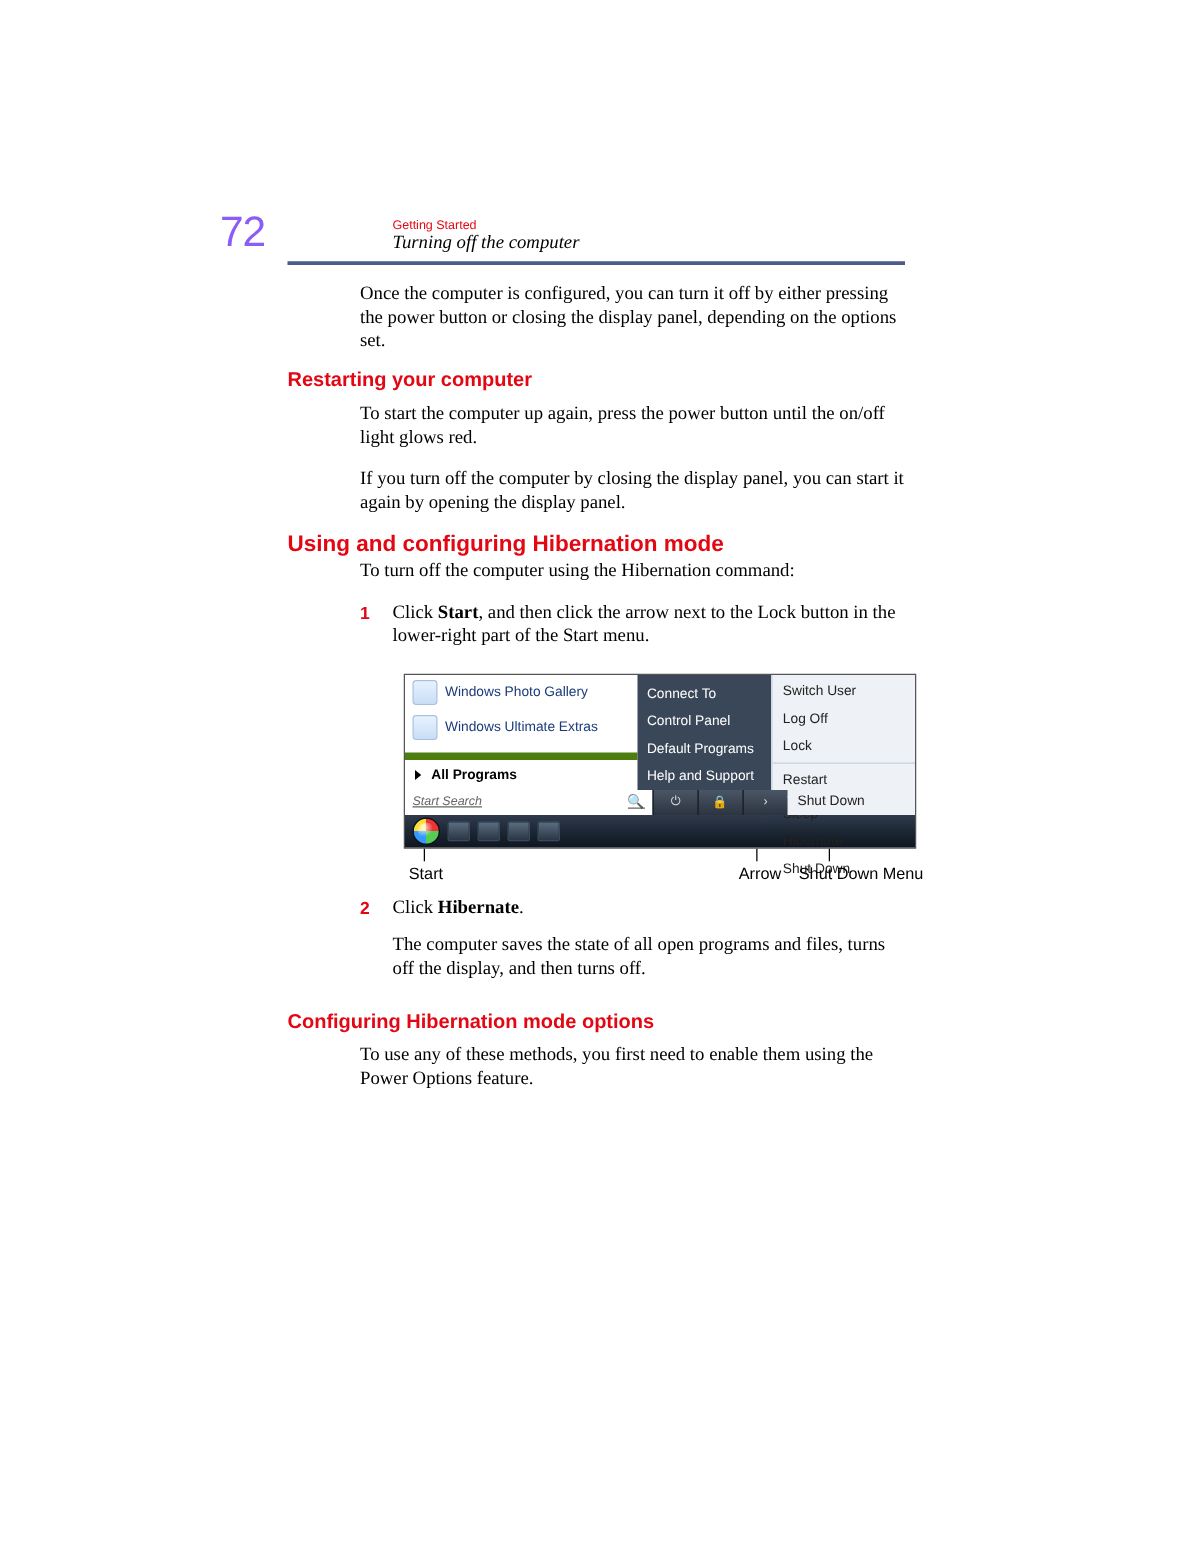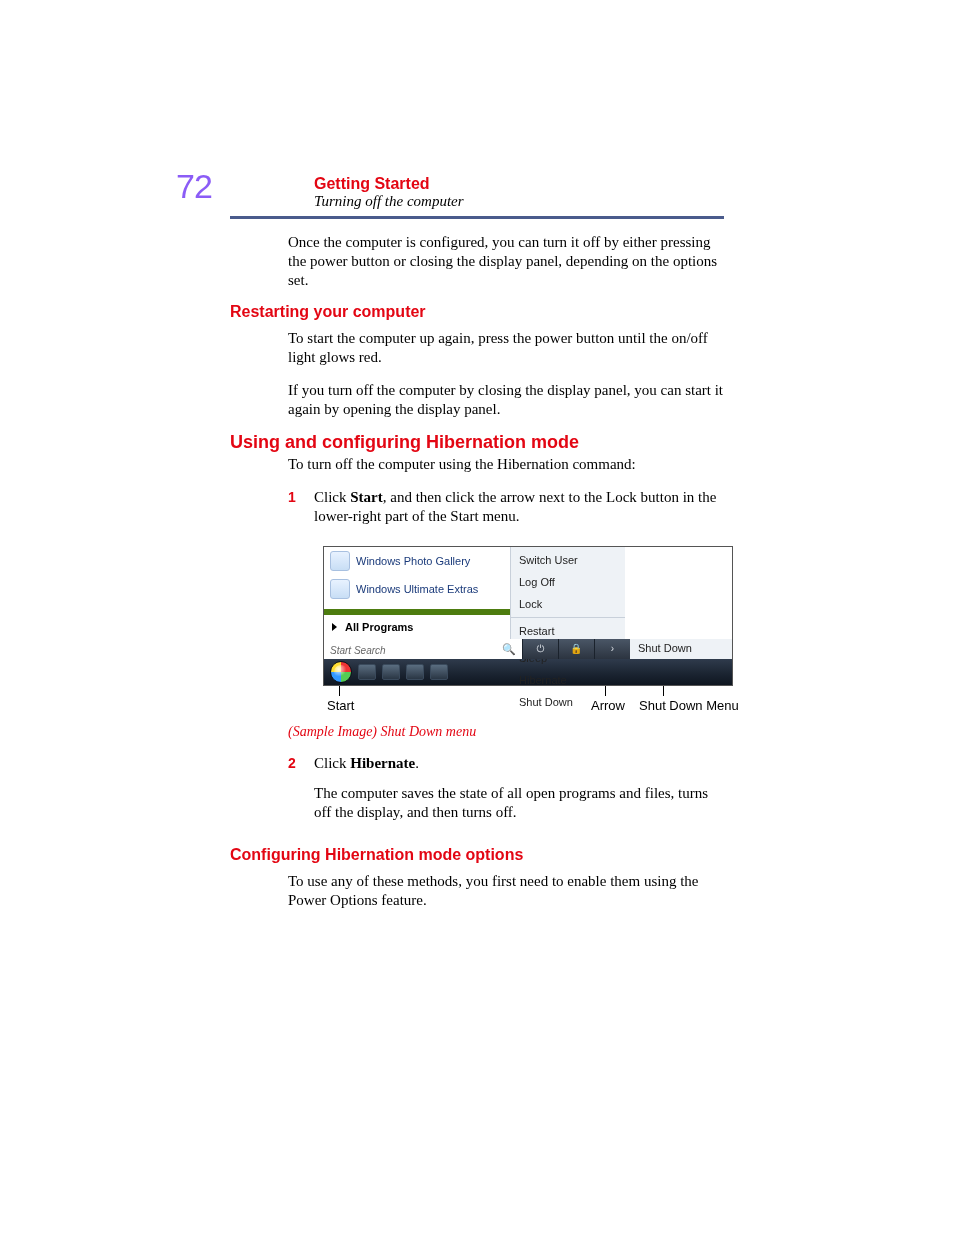--- a/index.html
+++ b/index.html
@@ -24,23 +24,23 @@
     left: -54px;
     top: -8px;
     font-family: Arial, Helvetica, sans-serif;
     font-size: 34px;
     color: #8b5cf6;
     font-weight: 400;
     letter-spacing: -1px;
   }
   .chapter {
     font-family: Arial, Helvetica, sans-serif;
-    font-weight: bold;
-    color: #e30613;
-    font-size: 16px;
+    font-weight: normal;
+    color: #e30613;
+    font-size: 10px;
     margin-left: 84px;
   }
   .section-title-top {
     font-family: "Times New Roman", serif;
     font-style: italic;
     font-size: 15px;
     margin-left: 84px;
   }
   .rule {
     border: none;
@@ -161,21 +161,21 @@
     background: linear-gradient(#2a3442,#18202c);
     height: 20px;
   }
   .search {
     flex: 0 0 186px;
     background:#fff;
     font-style: italic;
     color:#666;
     font-size:10px;
     padding: 3px 6px;
-    display:flex;align-items:flex-end;justify-content:space-between;
+    display:flex;align-items:center;justify-content:space-between;text-decoration:underline;
   }
   .mag { color:#3b78c4; font-style: normal; font-size: 11px; }
   .btns {
     flex: 0 0 108px;
     display:flex;
   }
   .pbtn {
     flex:1;
     background: linear-gradient(#4a5666,#2c3440);
     border-left:1px solid #1a222c;
@@ -271,20 +271,26 @@
           </div>
           <div class="lp-item">
             <span class="ico"></span>
             <span>Windows Ultimate Extras</span>
           </div>
           <div class="allprog">
             <span class="tri"></span>
             <span>All Programs</span>
           </div>
         </div>
+        <div class="mid-panel">
+          <div>Connect To</div>
+          <div>Control Panel</div>
+          <div>Default Programs</div>
+          <div>Help and Support</div>
+        </div>
         <div class="right-panel">
           <div>Switch User</div>
           <div>Log Off</div>
           <div>Lock</div>
           <div class="sep"></div>
           <div>Restart</div>
           <div class="sep"></div>
           <div>Sleep</div>
           <div>Hibernate</div>
           <div>Shut Down</div>
@@ -321,21 +327,20 @@
       <div class="line" style="left:16px;"></div>
       <div class="lbl" style="left:4px;">Start</div>
 
       <div class="line" style="left:282px;"></div>
       <div class="lbl" style="left:268px;">Arrow</div>
 
       <div class="line" style="left:340px;"></div>
       <div class="lbl" style="left:316px;">Shut Down Menu</div>
     </div>
   </div>
-  <div class="caption">(Sample Image) Shut Down menu</div>
 
   <div class="step">
     <div class="step-num">2</div>
     <div class="step-body">
       <p>
         <span>Click </span><span class="bold">Hibernate</span><span>.</span>
       </p>
       <p>The computer saves the state of all open programs and files, turns off the display, and then turns off.</p>
     </div>
   </div>

